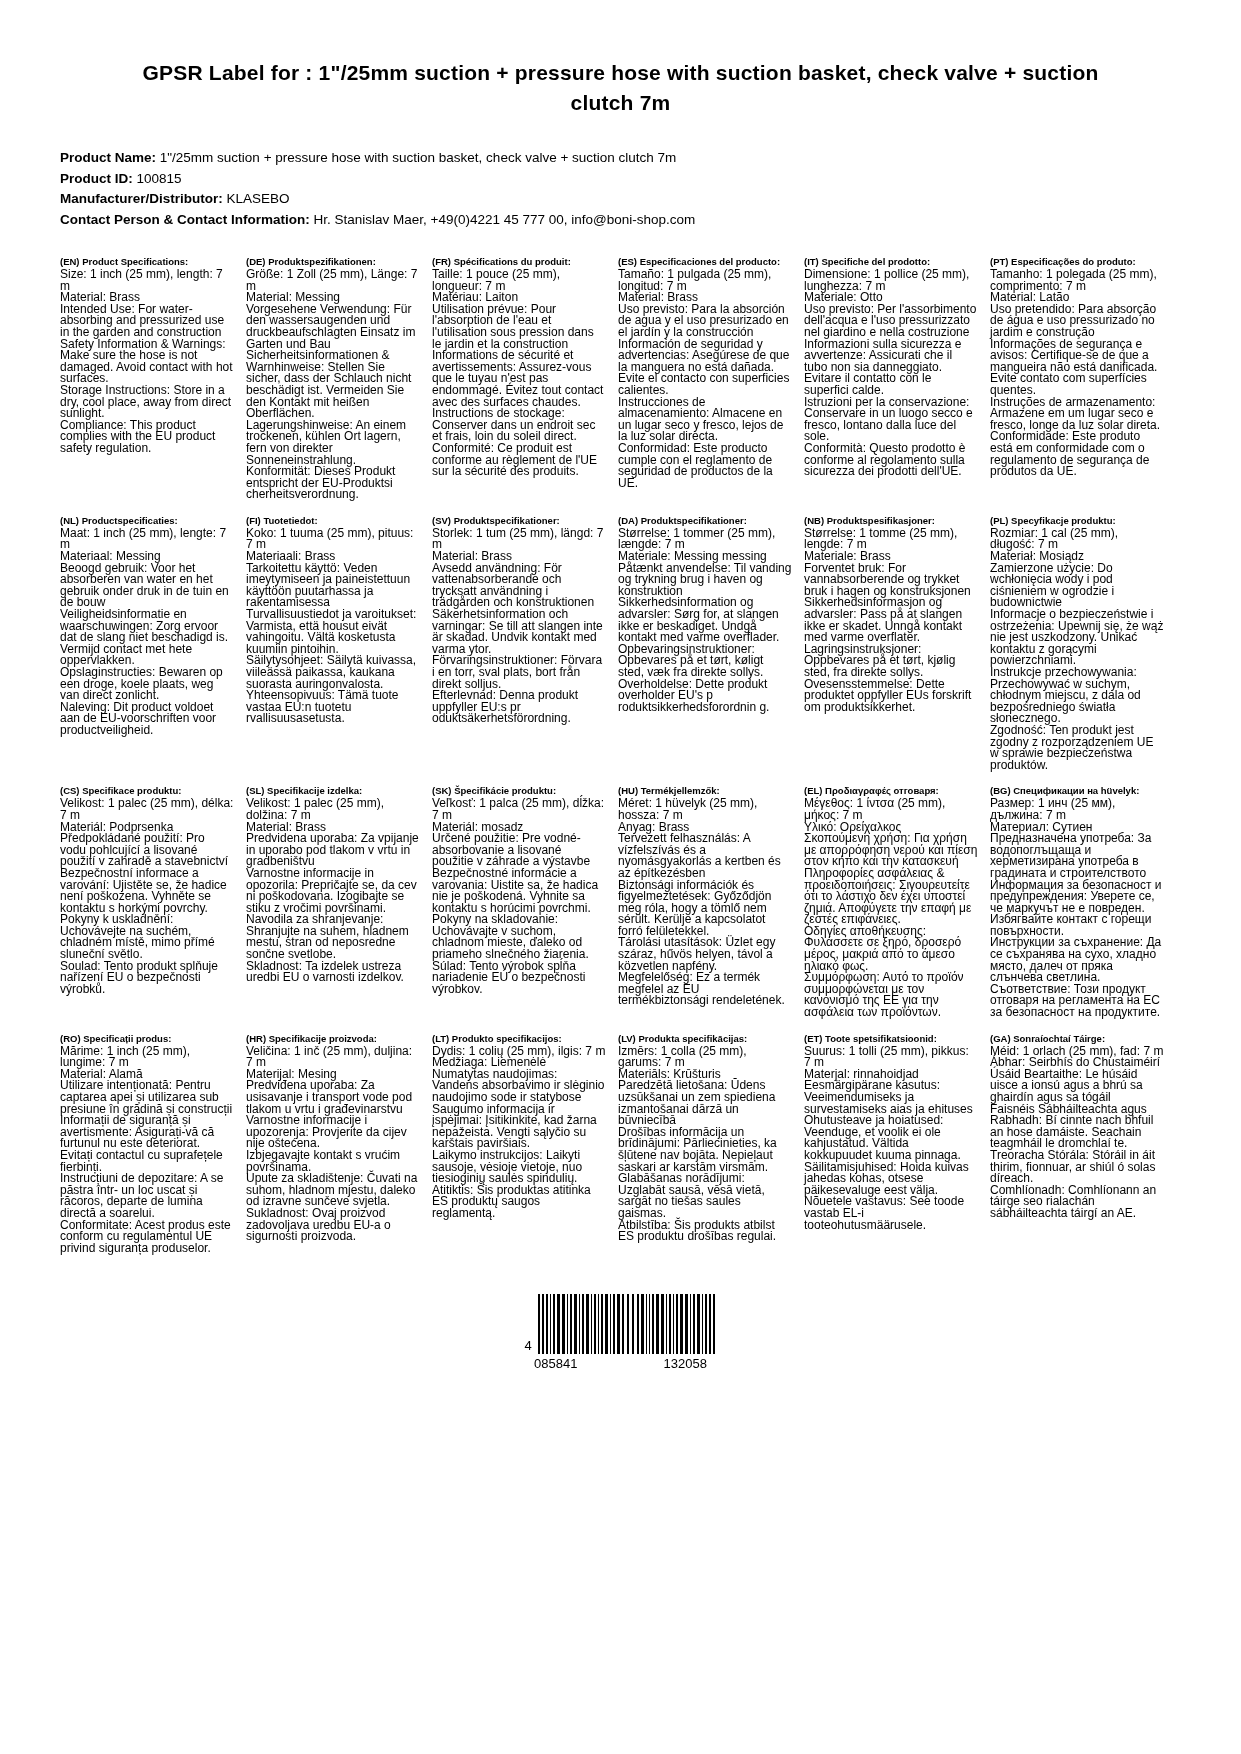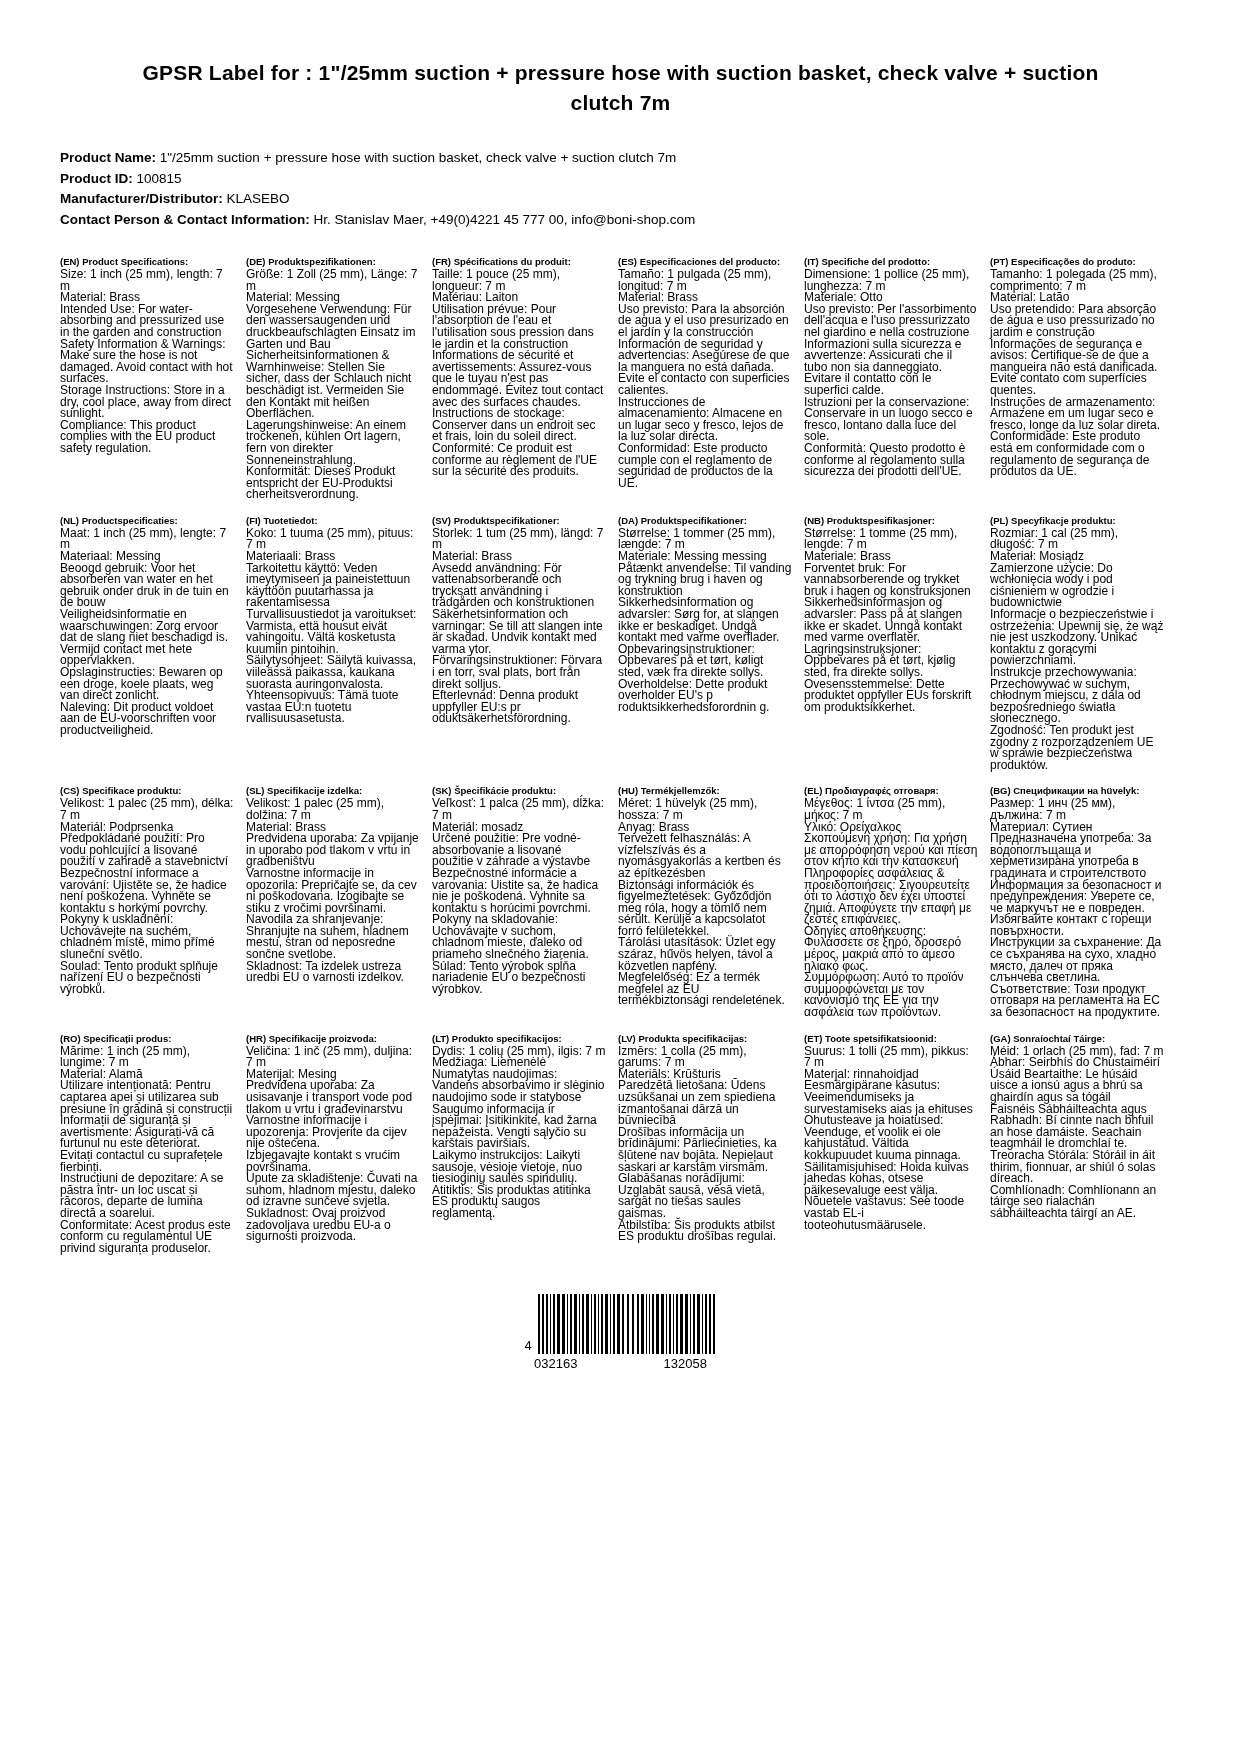--- a/index.html
+++ b/index.html
@@ -448,19 +448,19 @@
           <span style="width: 2px; background: transparent;"></span>
           <span style="width: 2px; background: rgb(0, 0, 0);"></span>
           <span style="width: 2px; background: transparent;"></span>
           <span style="width: 2px; background: rgb(0, 0, 0);"></span>
           <span style="width: 2px; background: transparent;"></span>
           <span style="width: 2px; background: rgb(0, 0, 0);"></span>
           <span style="width: 2px; background: transparent;"></span>
         </div>
     </div>
     <div class="bc-nums">
-      <span>032163</span>
+      <span>085841</span>
       <span>132058</span>
     </div>
 
   </div>
 
 </div>
 
 </body></html>

